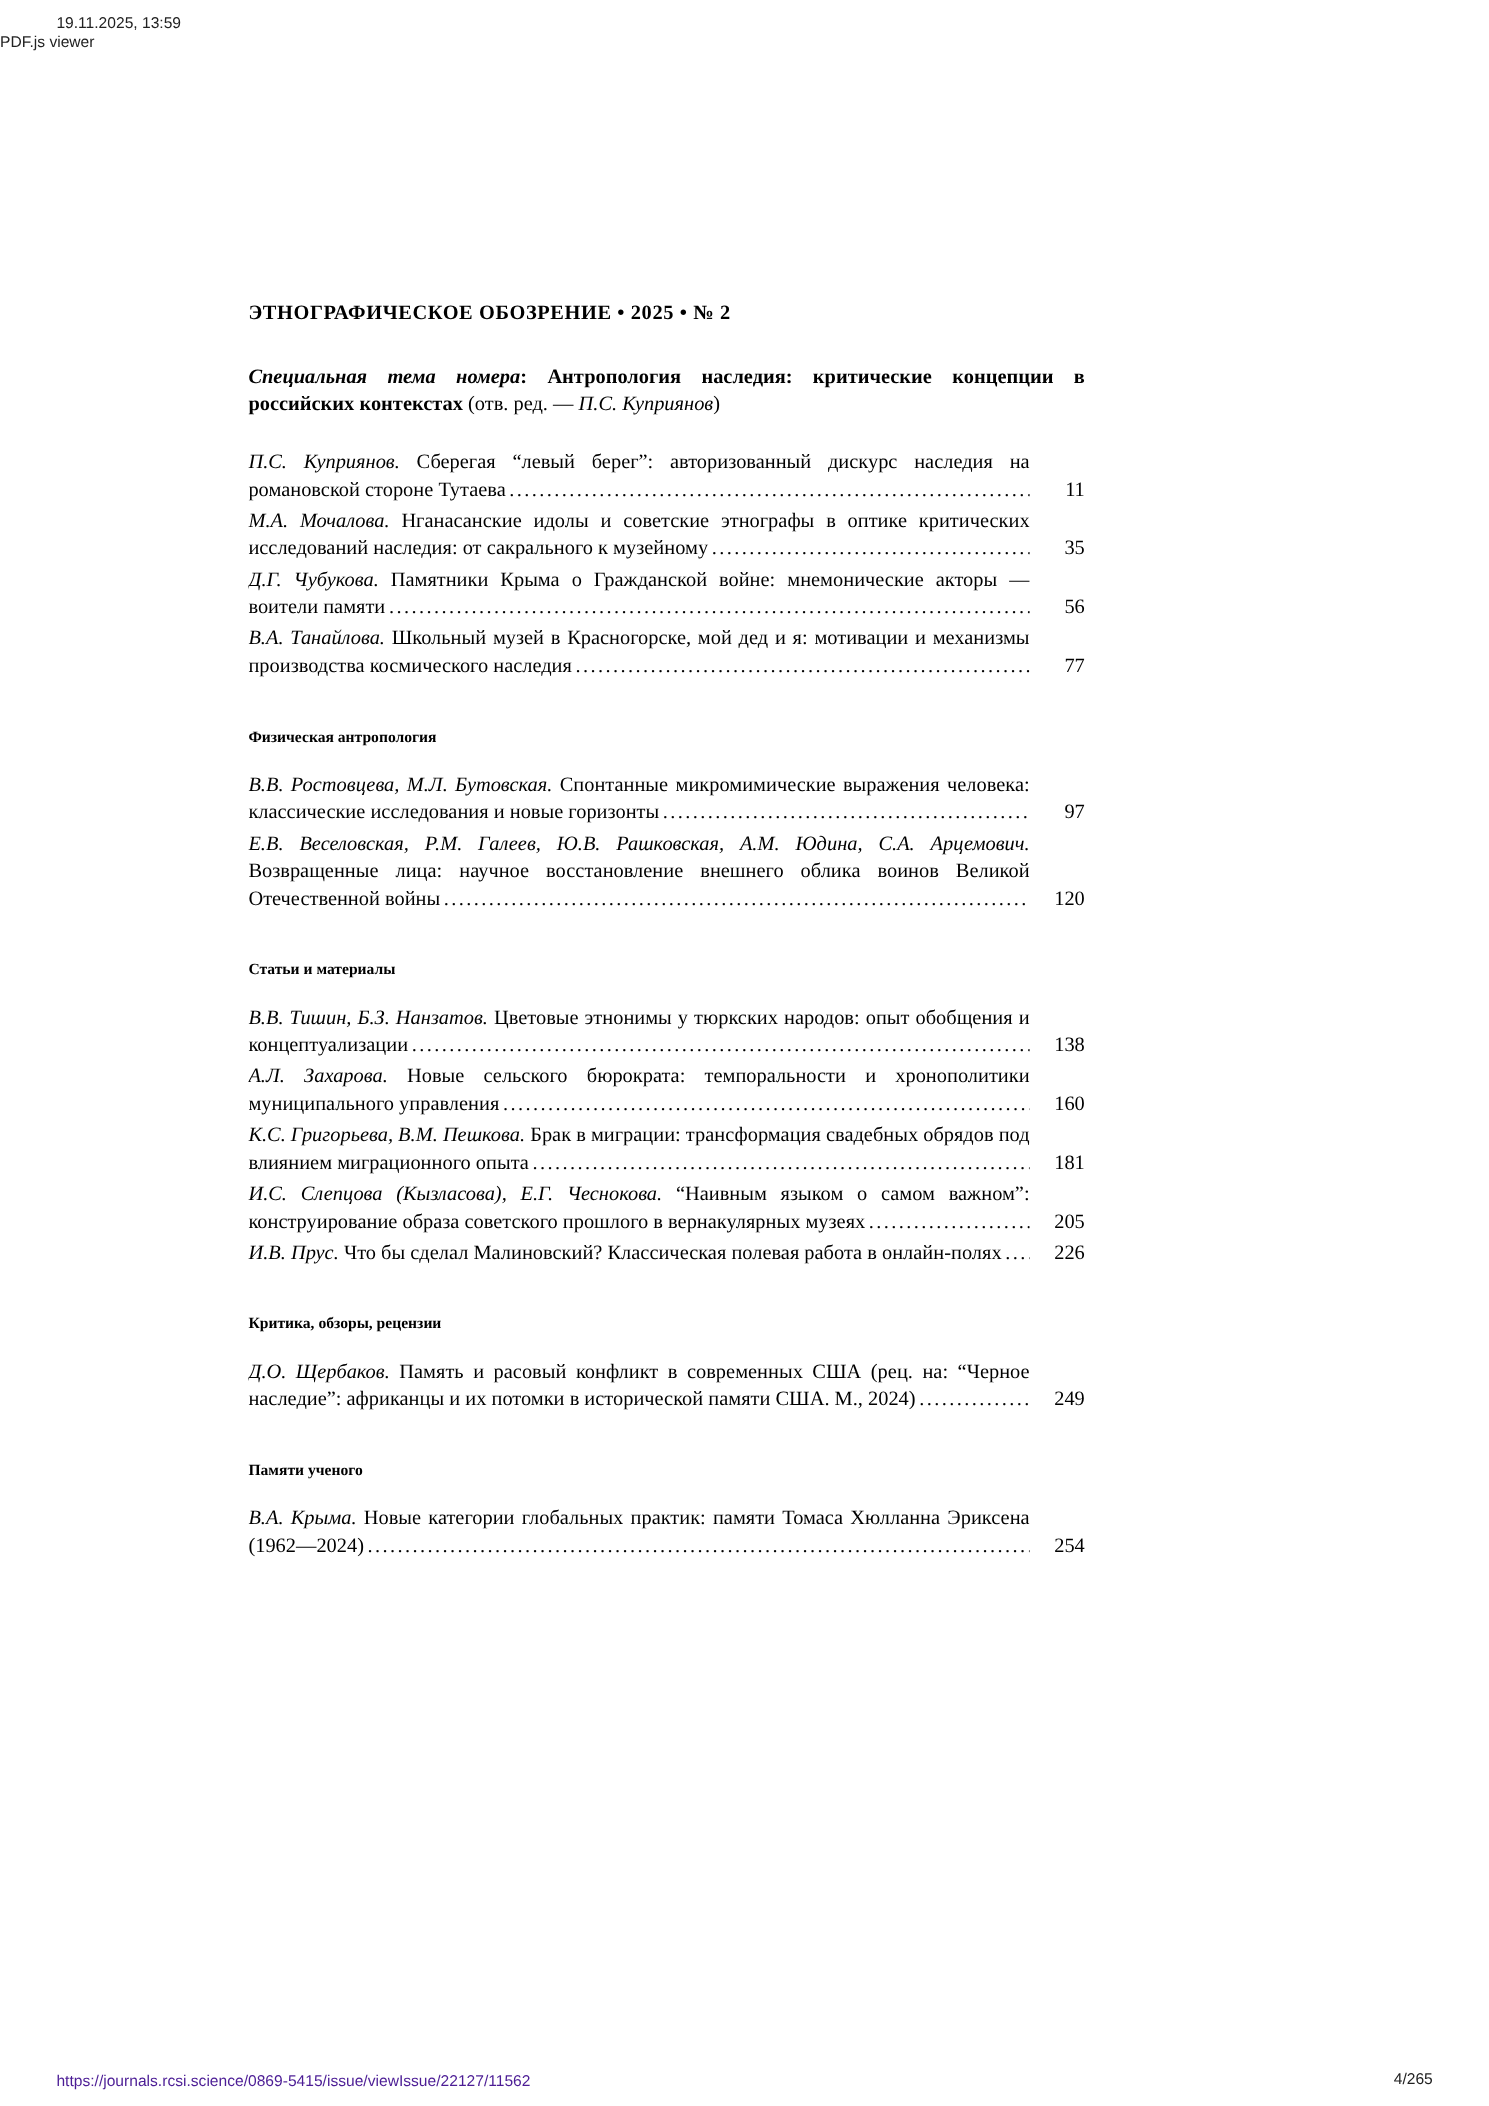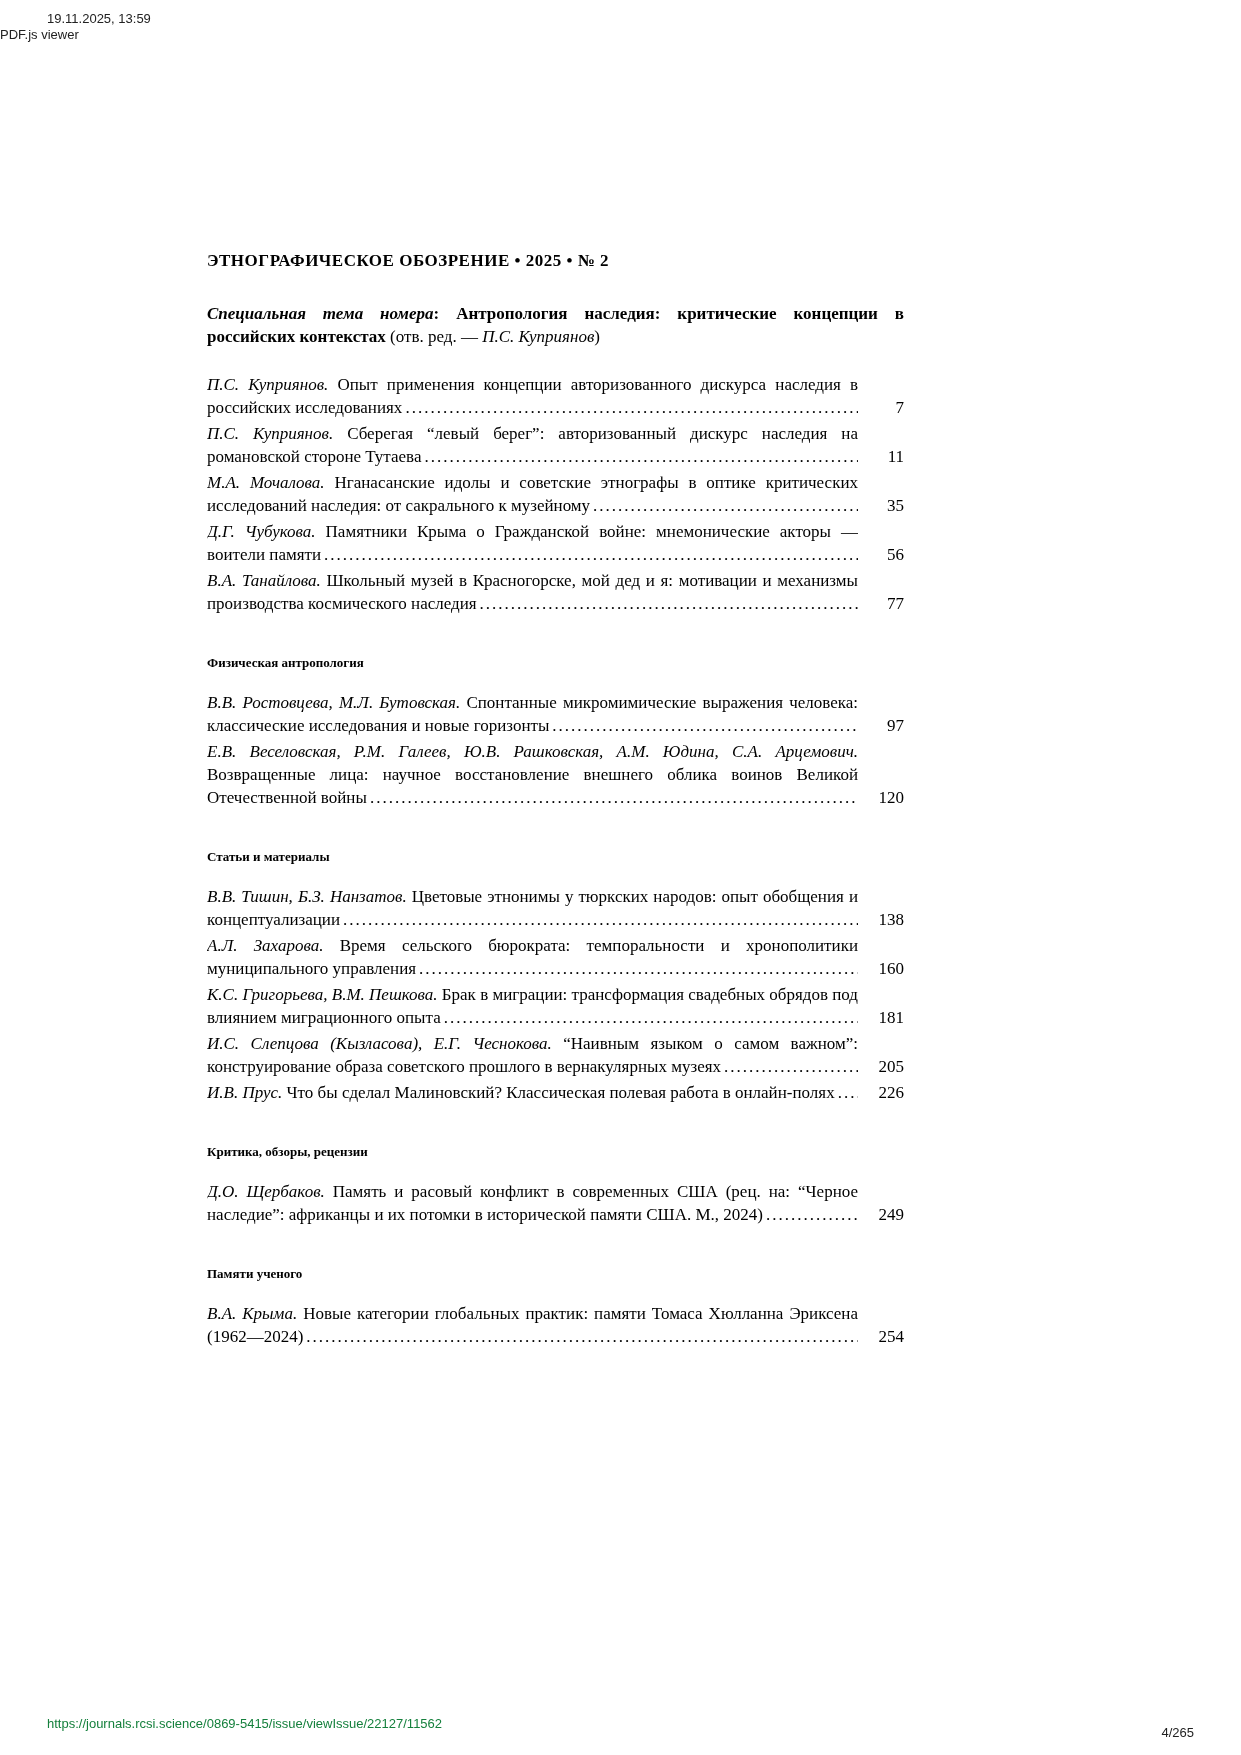--- a/index.html
+++ b/index.html
@@ -15,22 +15,22 @@
   .print-header-datetime {
     position: absolute; top: 11px; left: 47px;
     font: 13px "Liberation Sans", sans-serif; color: #222;
   }
   .print-header-title {
     position: absolute; top: 27px; left: 0; width: 100%;
     text-align: left;
     font: 13px "Liberation Sans", sans-serif; color: #222;
   }
   .print-footer-url {
-    position: absolute; bottom: 24px; left: 47px;
-    font: 13px "Liberation Sans", sans-serif; color: #15803d;
+    position: absolute; bottom: 14px; left: 47px;
+    font: 13px "Liberation Sans", sans-serif; color: #4c1d95;
   }
   .print-footer-page {
     position: absolute; bottom: 15px; right: 47px;
     font: 13px "Liberation Sans", sans-serif; color: #222;
   }
 
   
   .content {
     position: absolute;
     left: 207px; top: 249px;
@@ -91,24 +91,20 @@
 <div class="print-header-title">PDF.js viewer</div>
 
 <div class="content">
 
   <h1 class="journal-title">ЭТНОГРАФИЧЕСКОЕ ОБОЗРЕНИЕ • 2025 • № 2</h1>
 
   <p class="special-theme"><i>Специальная тема номера</i><span>: Антропология наследия: критические концепции в  российских контекстах </span><span class="plain">(отв. ред. — </span><i class="plain">П.С. Куприянов</i><span class="plain">)</span></p>
 
   <div class="entries">
     <div class="entry">
-      <p class="entry-text"><i>П.С. Куприянов.</i><span> Опыт применения концепции авторизованного дискурса наследия в российских исследованиях</span></p>
-      <span class="entry-page">7</span>
-    </div>
-    <div class="entry">
       <p class="entry-text"><i>П.С. Куприянов.</i><span> Сберегая “левый берег”: авторизованный дискурс наследия на романовской стороне Тутаева</span></p>
       <span class="entry-page">11</span>
     </div>
     <div class="entry">
       <p class="entry-text"><i>М.А. Мочалова.</i><span> Нганасанские идолы и советские этнографы в оптике критических исследований наследия: от сакрального к музейному</span></p>
       <span class="entry-page">35</span>
     </div>
     <div class="entry">
       <p class="entry-text"><i>Д.Г. Чубукова.</i><span> Памятники Крыма о Гражданской войне: мнемонические акторы — воители памяти</span></p>
       <span class="entry-page">56</span>
@@ -131,21 +127,21 @@
     </div>
   </div>
 
   <div>
     <h2 class="section-heading">Статьи и материалы</h2>
     <div class="entry">
       <p class="entry-text"><i>В.В. Тишин, Б.З. Нанзатов.</i><span> Цветовые этнонимы у тюркских народов: опыт обобщения и концептуализации</span></p>
       <span class="entry-page">138</span>
     </div>
     <div class="entry">
-      <p class="entry-text"><i>А.Л. Захарова.</i><span> Время сельского бюрократа: темпоральности и хронополитики муниципального управления</span></p>
+      <p class="entry-text"><i>А.Л. Захарова.</i><span> Новые сельского бюрократа: темпоральности и хронополитики муниципального управления</span></p>
       <span class="entry-page">160</span>
     </div>
     <div class="entry">
       <p class="entry-text"><i>К.С. Григорьева, В.М. Пешкова.</i><span> Брак в миграции: трансформация свадебных обрядов под влиянием миграционного опыта</span></p>
       <span class="entry-page">181</span>
     </div>
     <div class="entry">
       <p class="entry-text"><i>И.С. Слепцова (Кызласова), Е.Г. Чеснокова.</i><span> “Наивным языком о самом важном”: конструирование образа советского прошлого в вернакулярных музеях</span></p>
       <span class="entry-page">205</span>
     </div>

